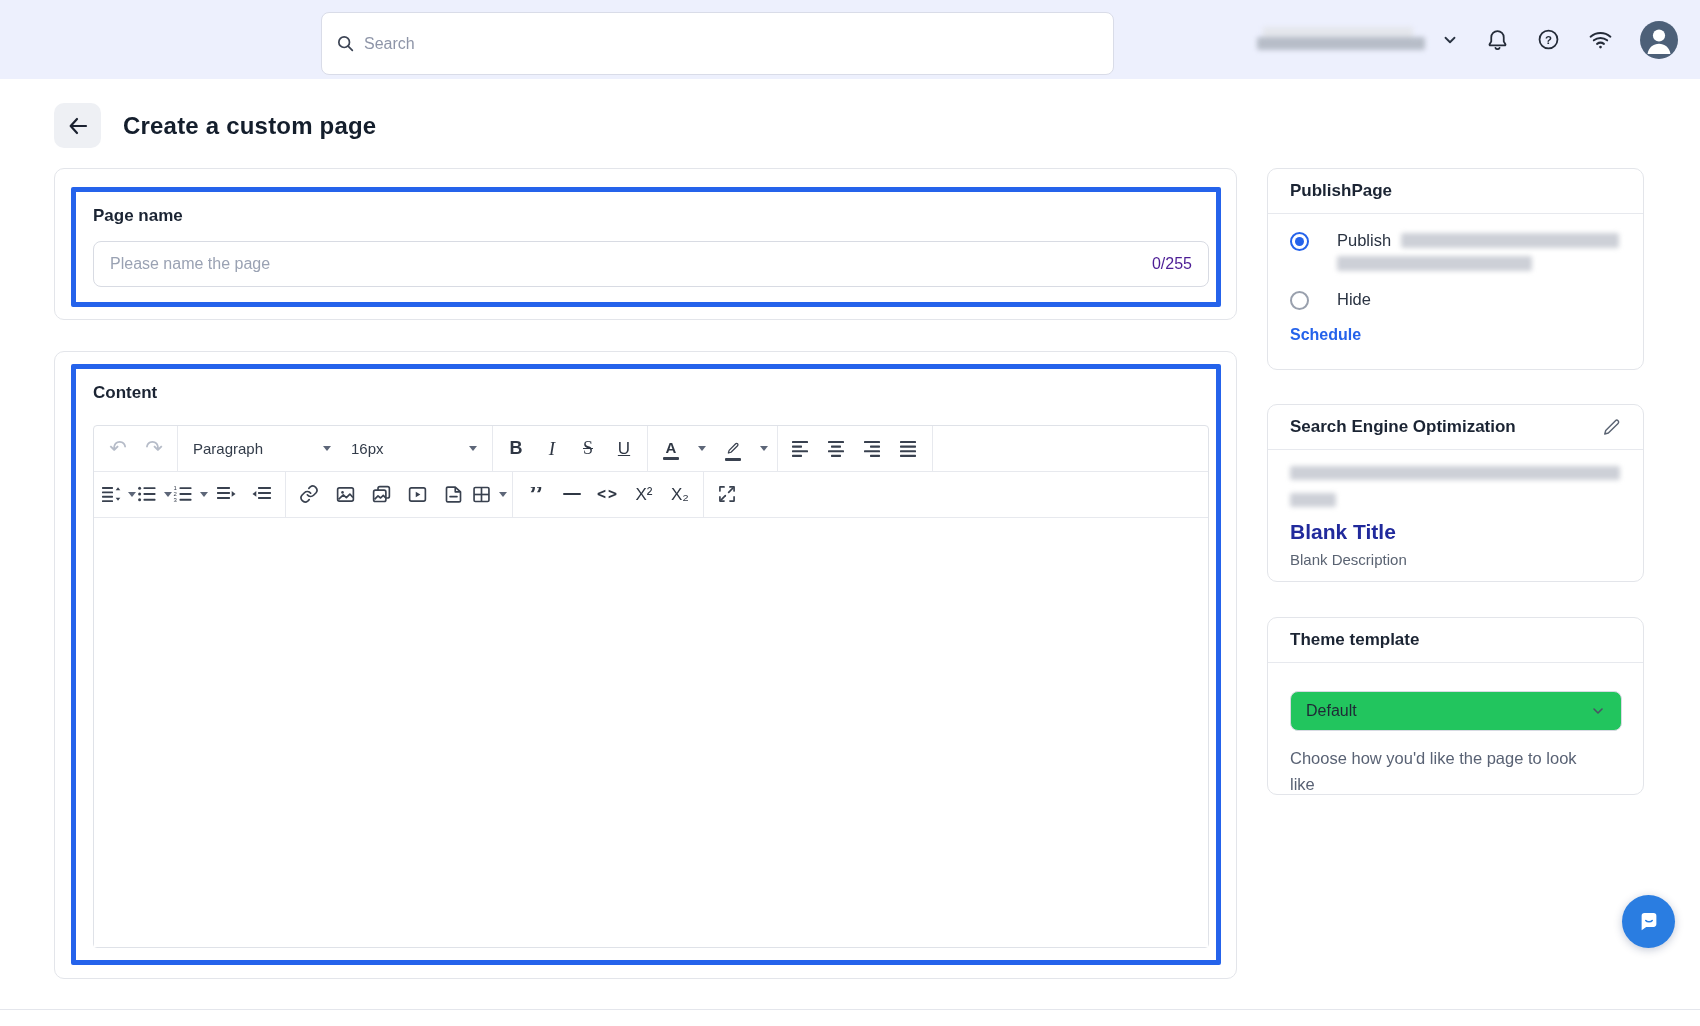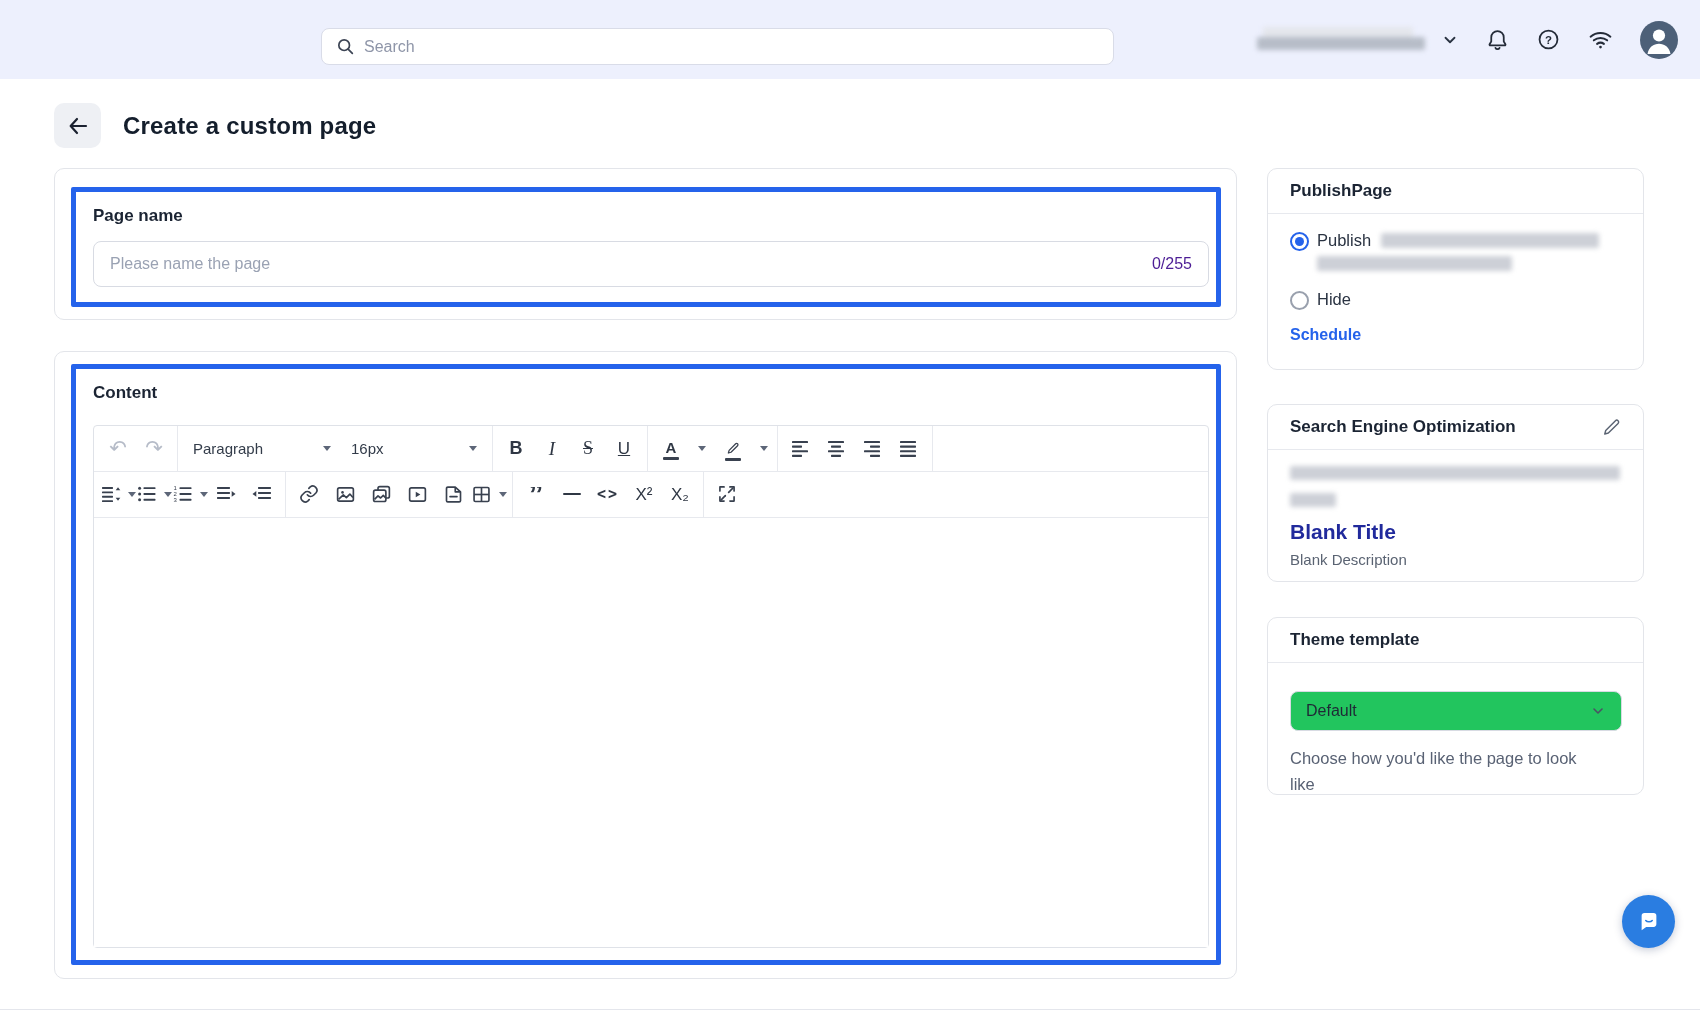--- a/index.html
+++ b/index.html
@@ -2,21 +2,21 @@
 <html><head>
 <meta charset="utf-8">
 <style>
   * { margin:0; padding:0; box-sizing:border-box; }
   html,body { width:1700px; height:1026px; }
   body { font-family:"Liberation Sans","DejaVu Sans",sans-serif; background:#ffffff; color:#1b2433; overflow:hidden; }
   .page { position:relative; width:1700px; height:1026px; background:#ffffff; }
 
   
   .topbar { position:absolute; left:0; top:0; width:1700px; height:79px; background:#edf0fd; display:flex; align-items:center; }
-  .searchbox { position:absolute; left:321px; top:28px; width:793px; height:37px; background:#ffffff; border:1px solid #d9dce8; border-radius:8px; display:flex; align-items:center; padding:12px 14px; gap:9px; }
+  .searchbox { position:absolute; left:321px; top:12px; width:793px; height:63px; background:#ffffff; border:1px solid #d9dce8; border-radius:8px; display:flex; align-items:center; padding:12px 14px; gap:9px; }
   .searchbox input { border:none; outline:none; flex:1; font-size:16px; color:#333c4a; background:transparent; font-family:inherit; }
   .searchbox input::placeholder { color:#8e95a8; }
   .topbar-right { position:absolute; right:22px; top:0; height:79px; display:flex; align-items:center; gap:26px; }
   .redacted-name { position:relative; width:168px; height:26px; filter:blur(2.5px); }
   .redacted-name .rn-a { position:absolute; left:6px; top:0; width:150px; height:11px; background:#e4e6ec; border-radius:2px; }
   .redacted-name .rn-b { position:absolute; left:0; top:10px; width:168px; height:13px; background:#b7bdc8; border-radius:2px; }
   .icon-btn { background:none; border:none; cursor:pointer; display:flex; align-items:center; justify-content:center; padding:0; }
   .avatar { width:38px; height:38px; border-radius:50%; background:#4d6078; overflow:hidden; display:flex; align-items:flex-end; justify-content:center; }
 
   
@@ -64,21 +64,21 @@
   .editor-body { position:absolute; left:0; top:94px; width:1114px; height:427px; background:#fff; cursor:text; }
 
   
   .side-card { position:absolute; left:1267px; width:377px; background:#fff; border:1px solid #e3e5ea; border-radius:10px; }
   .sc-publish { top:168px; height:202px; }
   .sc-seo { top:404px; height:178px; }
   .sc-theme { top:617px; height:178px; }
   .sc-head { height:45px; display:flex; align-items:center; justify-content:space-between; padding:0 22px; border-bottom:1px solid #e7e9ee; }
   .sc-head .sc-title { font-size:17px; font-weight:600; color:#1b2433; }
   .sc-body { padding:16px 22px 0 22px; }
-  .radio-row { display:flex; align-items:flex-start; gap:8px; margin-bottom:14px; cursor:pointer; }
+  .radio-row { display:flex; align-items:flex-start; gap:28px; margin-bottom:14px; cursor:pointer; }
   .radio { width:19px; height:19px; border-radius:50%; flex:0 0 auto; margin-top:2px; }
   .radio.on { border:2px solid #2563eb; background:#fff; position:relative; }
   .radio.on::after { content:""; position:absolute; left:3px; top:3px; width:9px; height:9px; border-radius:50%; background:#2563eb; }
   .radio.off { border:2px solid #99a0ad; background:#fff; }
   .radio-label { font-size:16.5px; color:#2a3342; line-height:20px; }
   .pub-line1 { display:flex; align-items:center; gap:10px; }
   .blur { background:#cdd0d7; filter:blur(2.5px); border-radius:2px; display:inline-block; }
   .pub-b1 { width:218px; height:15px; }
   .pub-b2 { width:195px; height:15px; margin-top:6px; }
   .schedule-link { display:inline-block; margin-top:2px; font-size:16px; font-weight:600; color:#2563eb; cursor:pointer; text-decoration:none; }

